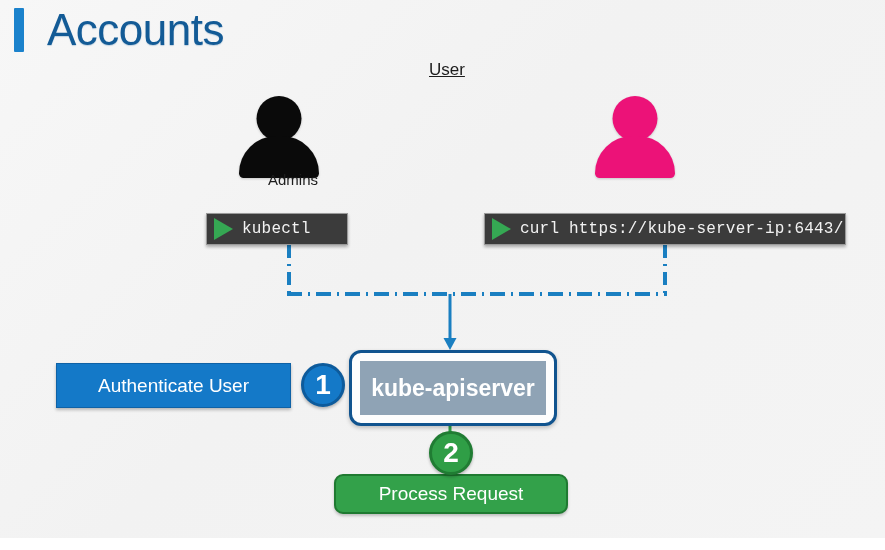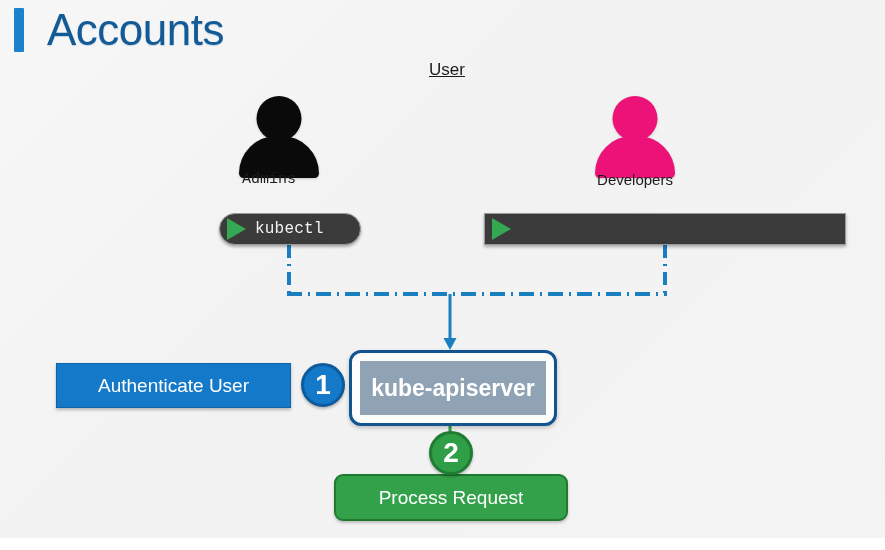--- a/index.html
+++ b/index.html
@@ -205,21 +205,21 @@
     font-weight: 700;
     box-sizing: border-box;
   }
 
   
   #process-box {
     position: absolute;
     left: 334px;
     top: 474px;
     width: 234px;
-    height: 47px;
+    height: 40px;
     background: #33a14a;
     border: 2px solid #1f7a31;
     border-radius: 9px;
     box-shadow: 0 2px 3px rgba(0,0,0,0.22);
     display: flex;
     align-items: center;
     justify-content: center;
     color: #ffffff;
     font-size: 19px;
     box-sizing: border-box;
@@ -235,49 +235,49 @@
     <div id="title-accent"></div>
     <div id="title-text">Accounts</div>
   </div>
 
   <div class="plain-label" style="left:429px; top:60px;">User</div>
 
   <div class="person admins" style="left:239px; top:96px;">
     <div class="head"></div>
     <div class="body"></div>
   </div>
-  <div class="person-caption caption-admins" style="left:229px; top:171px; width:80px;font-family:Liberation Mono, monospace;">Admins</div>
+  <div class="person-caption caption-admins" style="left:253px; top:171px; width:80px;">Admins</div>
 
   <div class="person devs" style="left:595px; top:96px;">
     <div class="head"></div>
     <div class="body"></div>
   </div>
-  <div class="person-caption caption-devs" style="left:575px; top:171px; width:120px;">Developers</div>
 
   <svg id="connectors" viewBox="0 0 885 538" xmlns="http://www.w3.org/2000/svg">
 
     <path d="M 289 245 L 289 294" stroke="#1a7fc1" stroke-width="4" fill="none" stroke-dasharray="13 6 2 6"></path>
 
     <path d="M 665 245 L 665 294" stroke="#1a7fc1" stroke-width="4" fill="none" stroke-dasharray="13 6 2 6"></path>
 
     <path d="M 287 294 L 667 294" stroke="#1a7fc1" stroke-width="4" fill="none" stroke-dasharray="15 6 2 6"></path>
 
     <path d="M 450 294 L 450 342" stroke="#1a7fc1" stroke-width="3" fill="none"></path>
     <path d="M 450 350 L 443.5 338 L 456.5 338 Z" fill="#1a7fc1"></path>
 
     <path d="M 450 426 L 450 476" stroke="#2f9e46" stroke-width="3" fill="none"></path>
   </svg>
 
-  <div class="terminal" style="left:219px; top:213px; width:142px;border-radius:16px;">
+  <div class="terminal" style="left:206px; top:213px; width:142px;">
     <div class="play-tri"></div>
     <div class="term-text">kubectl</div>
   </div>
 
   <div class="terminal" style="left:484px; top:213px; width:362px;">
     <div class="play-tri"></div>
+    <div class="term-text">curl https://kube-server-ip:6443/</div>
   </div>
 
   <div id="auth-btn">Authenticate User</div>
 
   <div class="step-circle" id="step-1">1</div>
 
   <div id="apiserver-box">
     <div id="apiserver-inner">kube-apiserver</div>
   </div>
 

